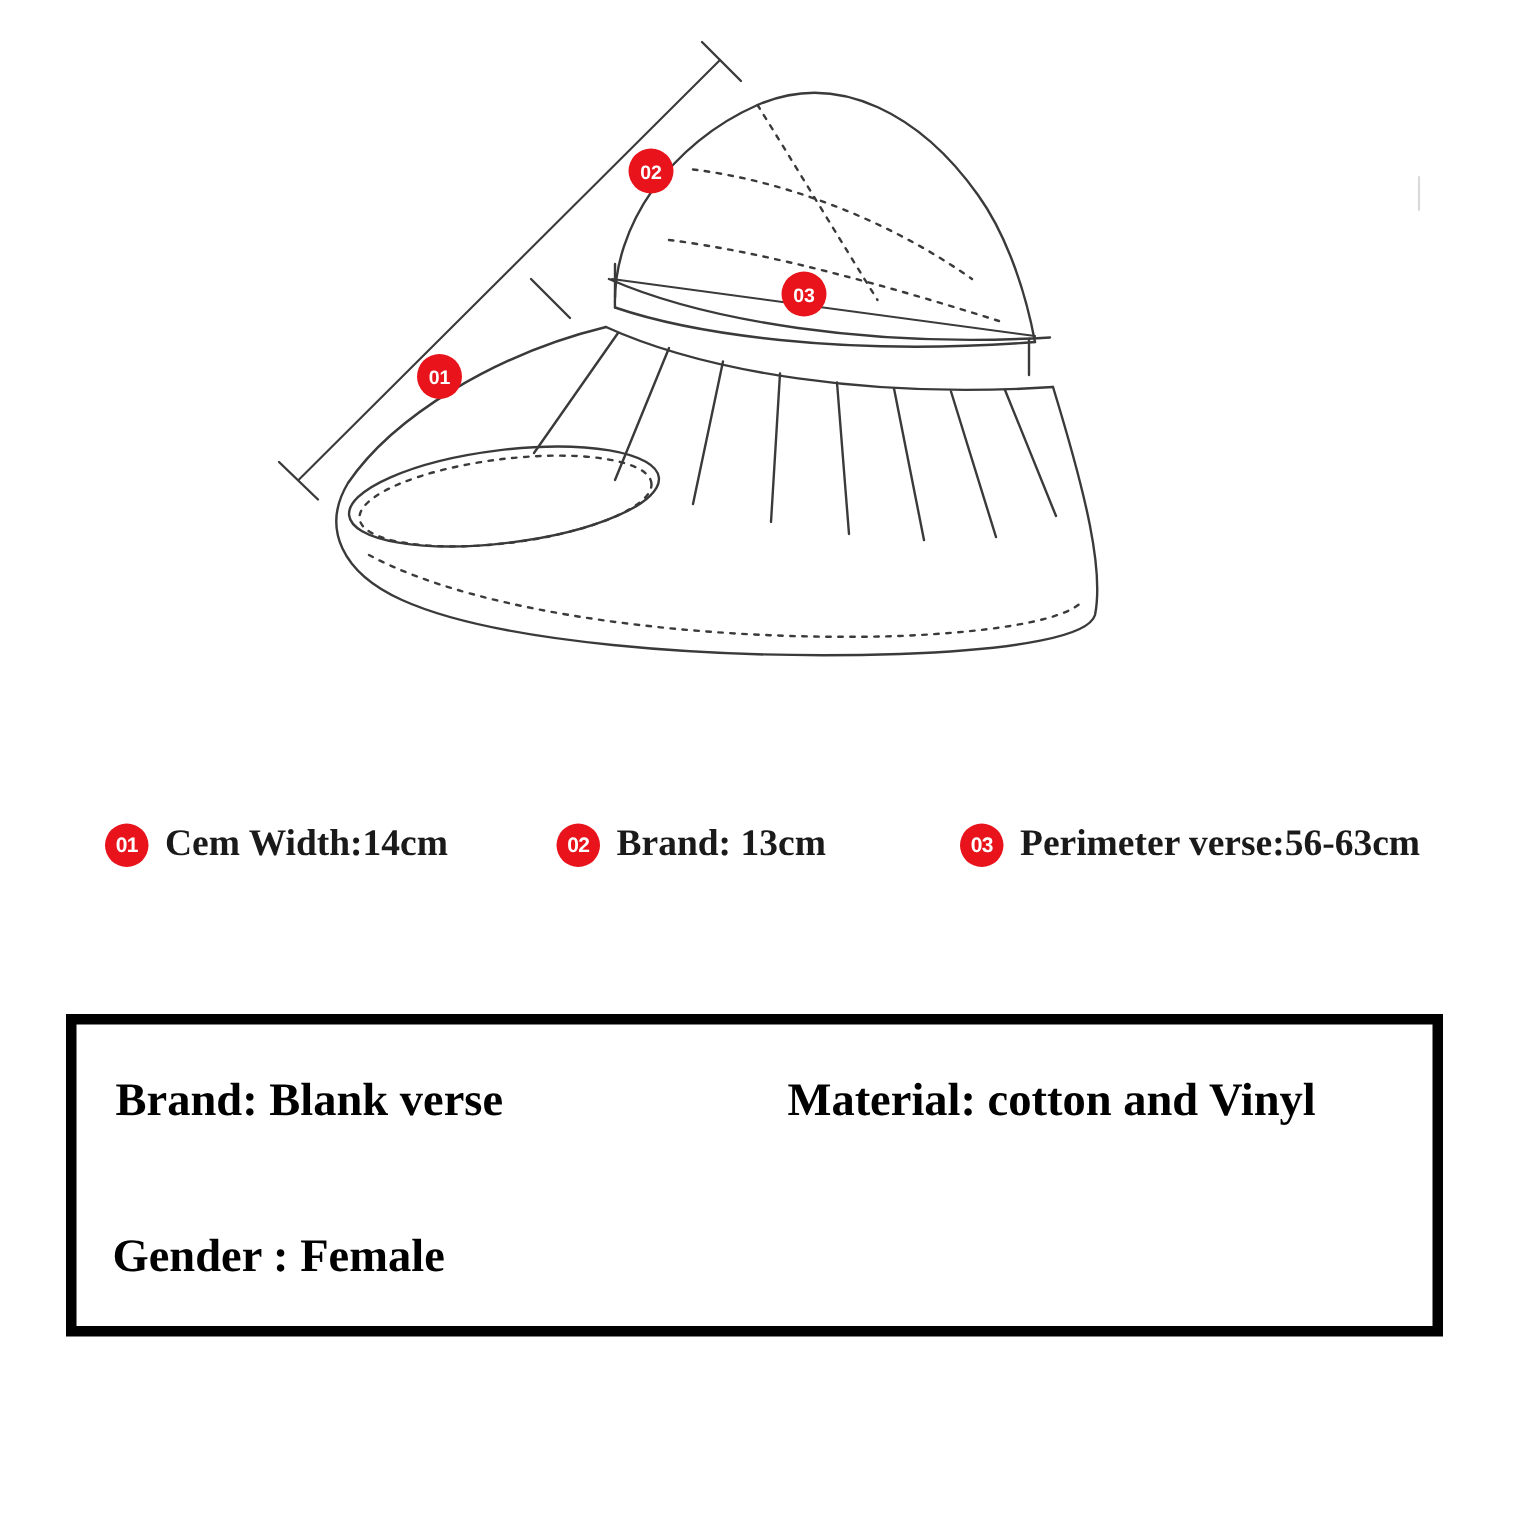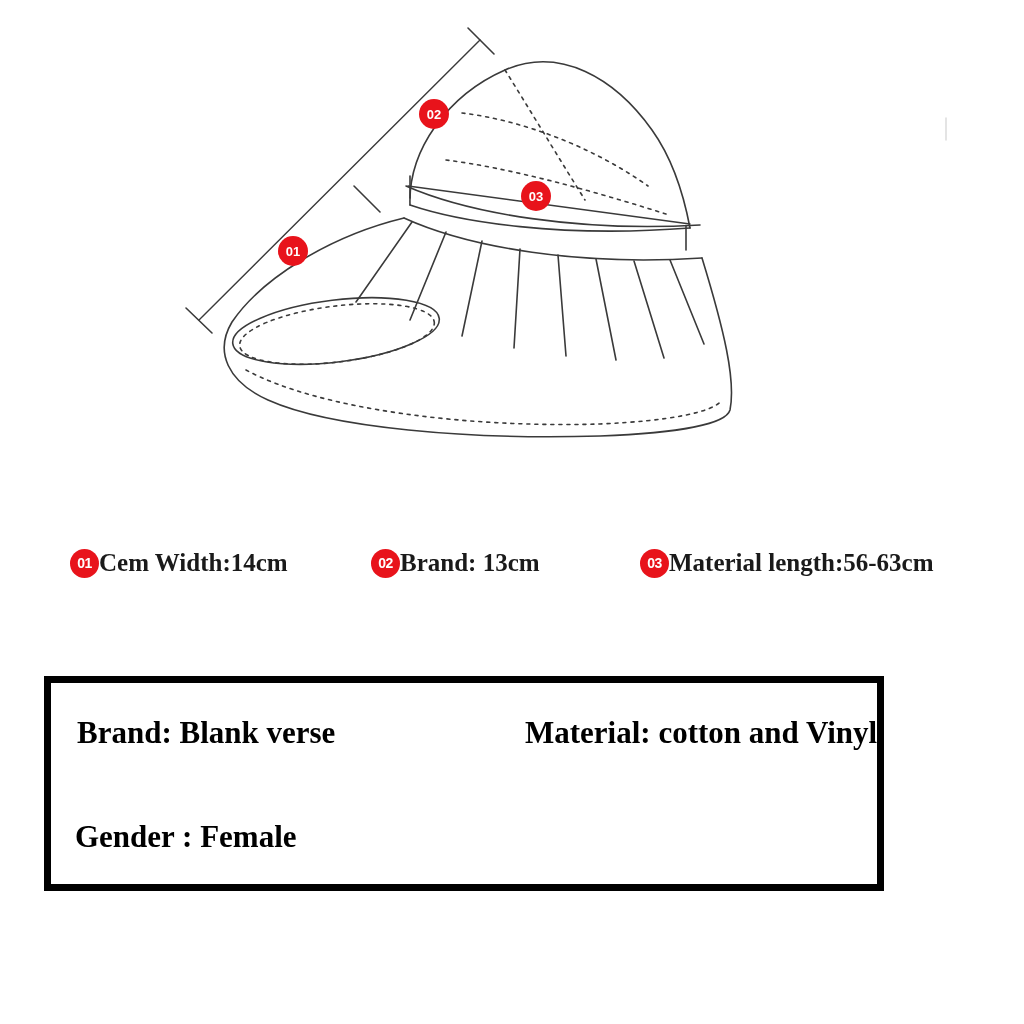--- a/index.html
+++ b/index.html
@@ -51,39 +51,40 @@
     font-size: 14px;
     font-weight: bold;
     display: flex;
     align-items: center;
     justify-content: center;
     flex: 0 0 auto;
     letter-spacing: -0.5px;
   }
 
   .legend-label {
+    margin-left: 11px;
     font-size: 25px;
     font-weight: bold;
     color: #1a1a1a;
     white-space: nowrap;
     font-family: "Liberation Serif", serif;
   }
 
   .svg-badge-text {
     font-family: "Liberation Sans", sans-serif;
     font-size: 13px;
     font-weight: bold;
     fill: #ffffff;
   }
 
   #spec-box {
     position: absolute;
     left: 44px;
     top: 676px;
-    width: 840px;
+    width: 918px;
     height: 215px;
     border: 7px solid #000000;
     box-sizing: border-box;
   }
 
   .spec-cell {
     position: absolute;
     font-size: 31px;
     font-weight: bold;
     color: #000000;
@@ -170,21 +171,21 @@
     <div class="legend-label">Cem Width:14cm</div>
   </div>
 
   <div class="legend-item legend-item-2">
     <div class="badge">02</div>
     <div class="legend-label">Brand: 13cm</div>
   </div>
 
   <div class="legend-item legend-item-3">
     <div class="badge">03</div>
-    <div class="legend-label">Material length:56-63cm</div>
+    <div class="legend-label">Perimeter verse:56-63cm</div>
   </div>
 
 </div>
 
 <div id="spec-box">
   <div class="spec-cell spec-brand">Brand: Blank verse</div>
   <div class="spec-cell spec-gender">Gender : Female</div>
   <div class="spec-cell spec-material">Material: cotton and Vinyl</div>
 </div>
 

